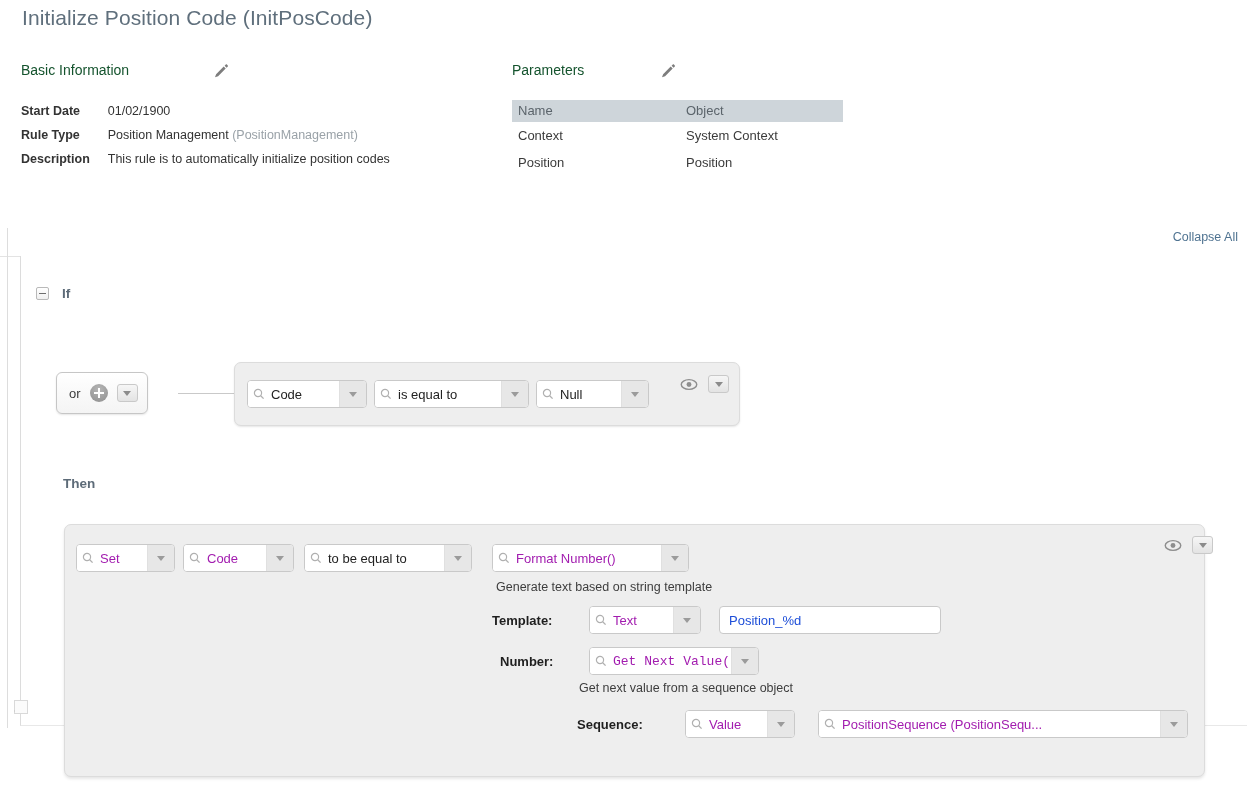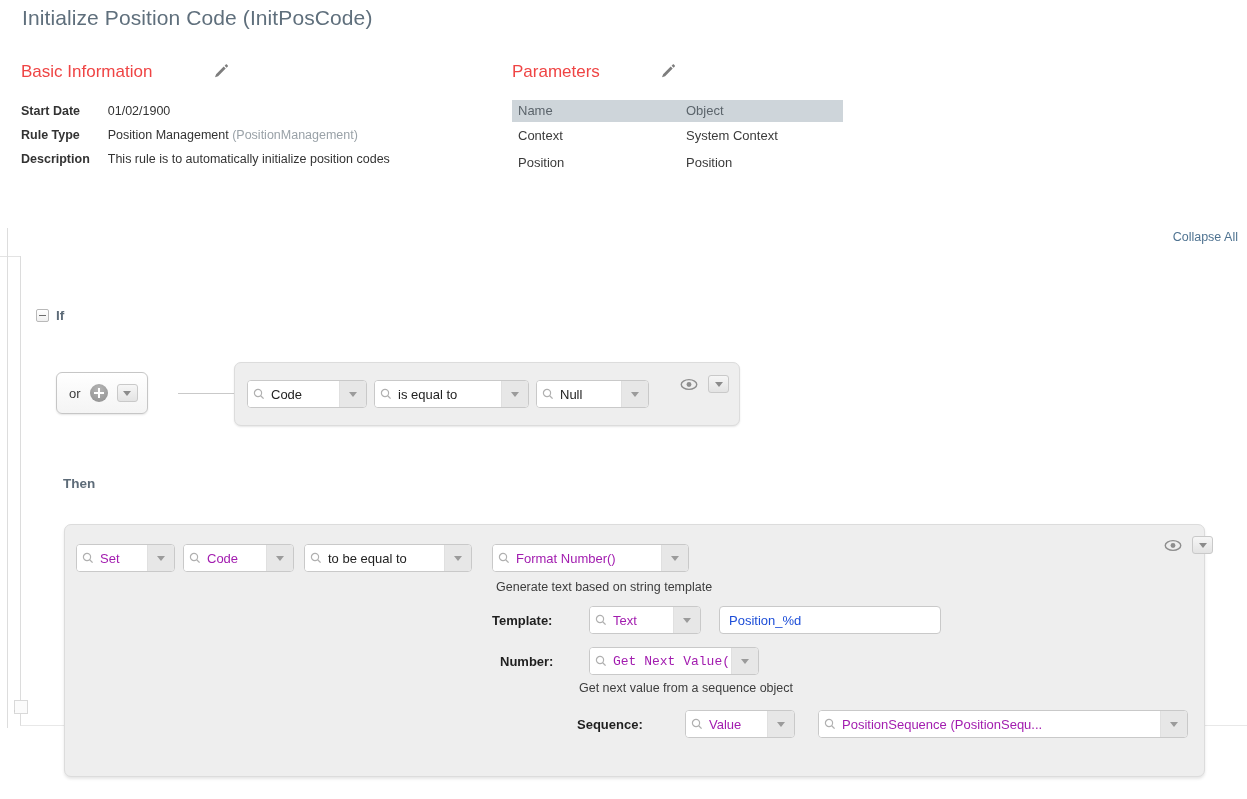--- a/index.html
+++ b/index.html
@@ -24,22 +24,22 @@
     font-size: 21px;
     color: #5f6f7c;
     font-weight: 400;
     letter-spacing: 0.1px;
     white-space: nowrap;
   }
 
   
   .section-head {
     position: absolute;
-    font-size: 17px;
-    color: #ef4444;
+    font-size: 14px;
+    color: #14532d;
     font-weight: 400;
     white-space: nowrap;
   }
   #basic-info-head { left: 21px; top: 62px; }
   #parameters-head { left: 512px; top: 62px; }
 
   .pencil-icon {
     position: absolute;
     width: 18px;
     height: 18px;
@@ -152,22 +152,21 @@
     background: #cfcfcf;
   }
 
   
   #if-row {
     position: absolute;
     left: 36px;
     top: 286px;
     display: flex;
     align-items: center;
-    gap: 7px;
-    margin-top: 22px;
+    gap: 13px;
   }
   .toggle-box {
     width: 13px;
     height: 13px;
     border: 1px solid #b9b9b9;
     background: linear-gradient(#ffffff, #f0f0f0);
     border-radius: 2px;
     position: relative;
     cursor: pointer;
     box-sizing: border-box;

